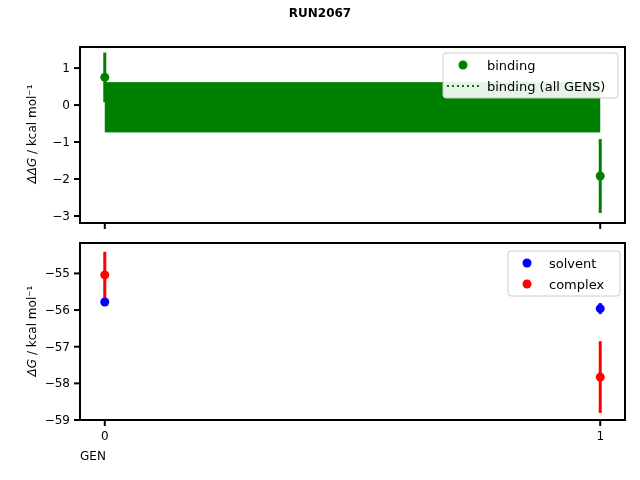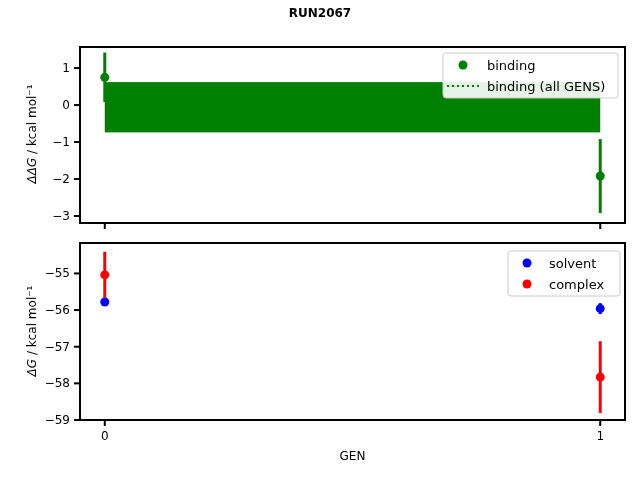--- a/index.html
+++ b/index.html
@@ -1,20 +1,20 @@
 <!DOCTYPE html>
 <html><head>
 <meta charset="utf-8">
 <style>
   html,body{margin:0;padding:0;background:#fff;}
   .fig{position:relative;width:640px;height:480px;background:#ffffff;
        font-family:"DejaVu Sans","Liberation Sans",sans-serif;color:#000;overflow:hidden;}
   .fig-title{position:absolute;left:0;top:6px;width:640px;text-align:center;
              font-size:12px;font-weight:bold;}
-  .xlabel{position:absolute;left:80px;top:449px;width:545px;text-align:center;font-size:12px;}
+  .xlabel{position:absolute;left:80px;top:449px;width:545px;font-size:12px;}
   .ylabel{position:absolute;width:220px;text-align:center;font-size:12px;white-space:nowrap;
           transform:rotate(-90deg);}
   .ylabel .sym{font-style:italic;}
   .ylabel-top{left:-78px;top:127px;}
   .ylabel-bot{left:-78px;top:324px;}
   svg{position:absolute;left:0;top:0;}
 </style>
 </head>
 <body>
 

